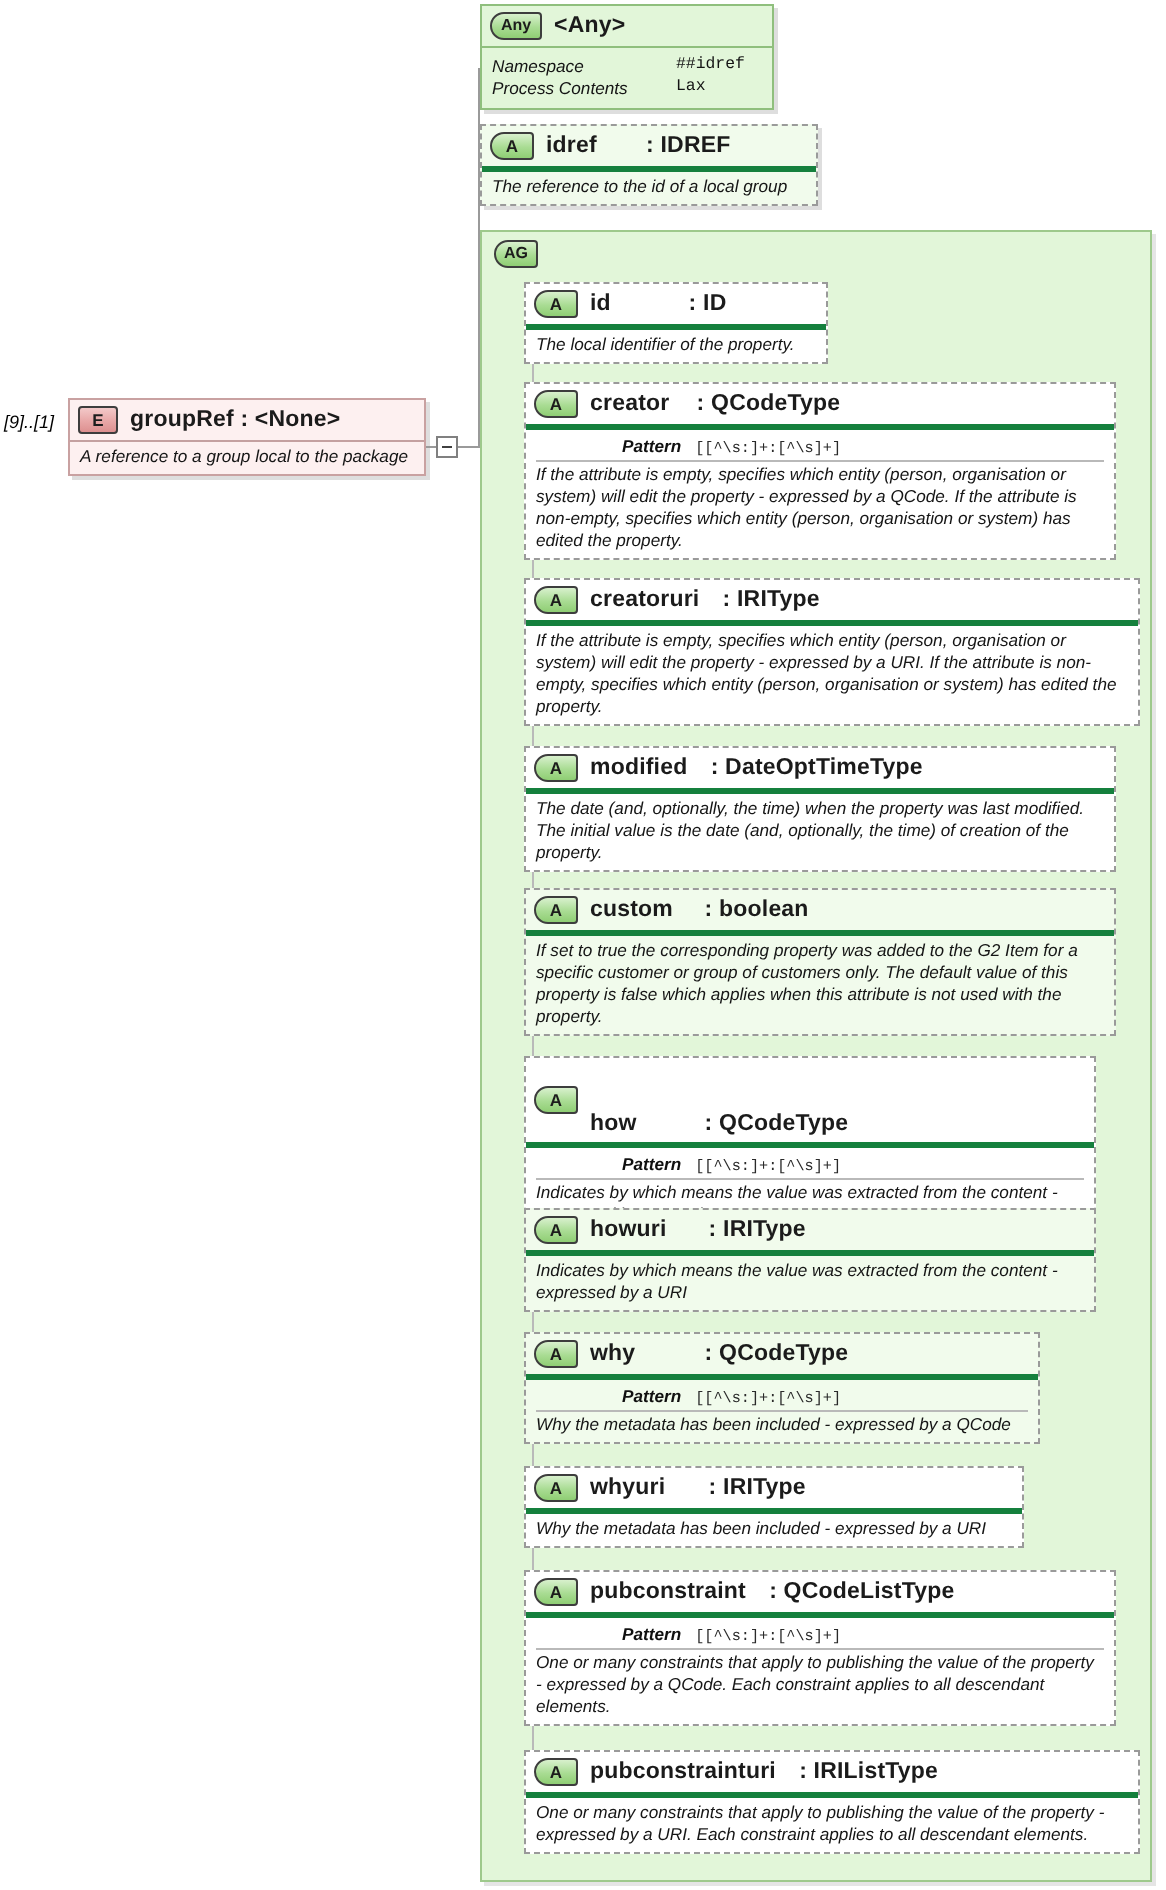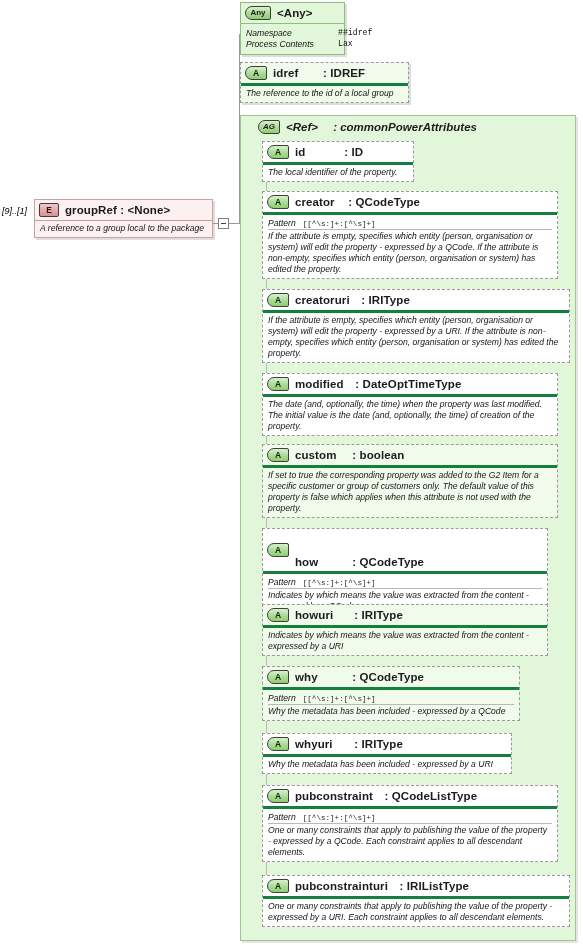--- a/index.html
+++ b/index.html
@@ -84,22 +84,23 @@
     display: flex;
     align-items: baseline;
     gap: 7px;
     border-bottom: 1px solid #b9b9b9;
     padding: 1px 0 1px 0;
     margin-bottom: 1px;
   }
   .pattern-label {
     font-size: 8.6px;
     font-style: italic;
-    font-weight: normal;
+    font-weight: bold;
     color: #101010;
+    margin-left: 43px;
   }
   .pattern-value {
     font-family: "Liberation Mono", monospace;
     font-size: 7.6px;
     color: #2a2a2a;
   }
 
   
   .badge {
     display: inline-flex;
@@ -180,24 +181,23 @@
 
   
   .group-ref {
     position: absolute;
     background: #e2f6d9;
     border: 1px solid #9ec98c;
     box-shadow: 2px 2px 0 rgba(0,0,0,0.10);
   }
   .group-head {
     display: flex;
-    align-items: center;
-    padding: 4px 6px 4px 17px;
+    align-items: flex-end;
+    padding: 4px 6px 4px 6px;
     white-space: nowrap;
-    font-style: italic;
   }
   .group-title {
     font-size: 11.5px;
     font-weight: bold;
     color: #1b1b1b;
   }
   .group-title .gt-ref { font-weight: bold; }
   .group-title .gt-sep { padding: 0 6px; }
 
   
@@ -225,21 +225,21 @@
   <div class="line hline" style="left:229px; top:223px; width:10px;"></div>
 
   <div class="line vline" style="left:239px; top:34px; height:190px;"></div>
 
   <div class="line hline" style="left:239px; top:34px; width:11px;"></div>
 
   <div class="line hline" style="left:239px; top:87px; width:11px;"></div>
 
   <div class="line hline" style="left:239px; top:140px; width:8px;"></div>
 
-  <div class="node node-any shadow" style="left:240px; top:2px; width:105px;">
+  <div class="node node-any shadow" style="left:240px; top:2px; width:147px;">
     <div class="node-head">
       <span class="badge badge-Any">Any</span>
       <span class="node-title">&lt;Any&gt;</span>
     </div>
     <div class="node-body" style="padding-top:4px; padding-bottom:4px;">
       <div class="kv-row">
         <span class="kv-k">Namespace</span>
         <span class="kv-v">##idref</span>
       </div>
       <div class="kv-row">
@@ -260,25 +260,20 @@
     </div>
     <div class="node-body">
       <div class="node-doc">The reference to the id of a local group</div>
     </div>
   </div>
 
   <div class="group-ref" style="left:240px; top:115px; width:336px; height:826px;">
 
     <div class="group-head">
       <span class="badge badge-AG">AG</span>
-      <span class="group-title">
-        <span class="gt-ref">&lt;Ref&gt;</span>
-        <span class="gt-sep"></span>
-        <span class="gt-type">: commonPowerAttributes</span>
-      </span>
     </div>
 
     <div class="rail" style="left:25px; top:43px; width:1px; height:760px;"></div>
   </div>
 
   <div class="line hline" style="left:265px; top:158px; width:6px; background:#b9b9b9;"></div>
   <div class="node node-attr" style="left:262px; top:141px; width:152px;">
     <div class="node-head">
       <span class="badge badge-A">A</span>
       <span class="node-title">

